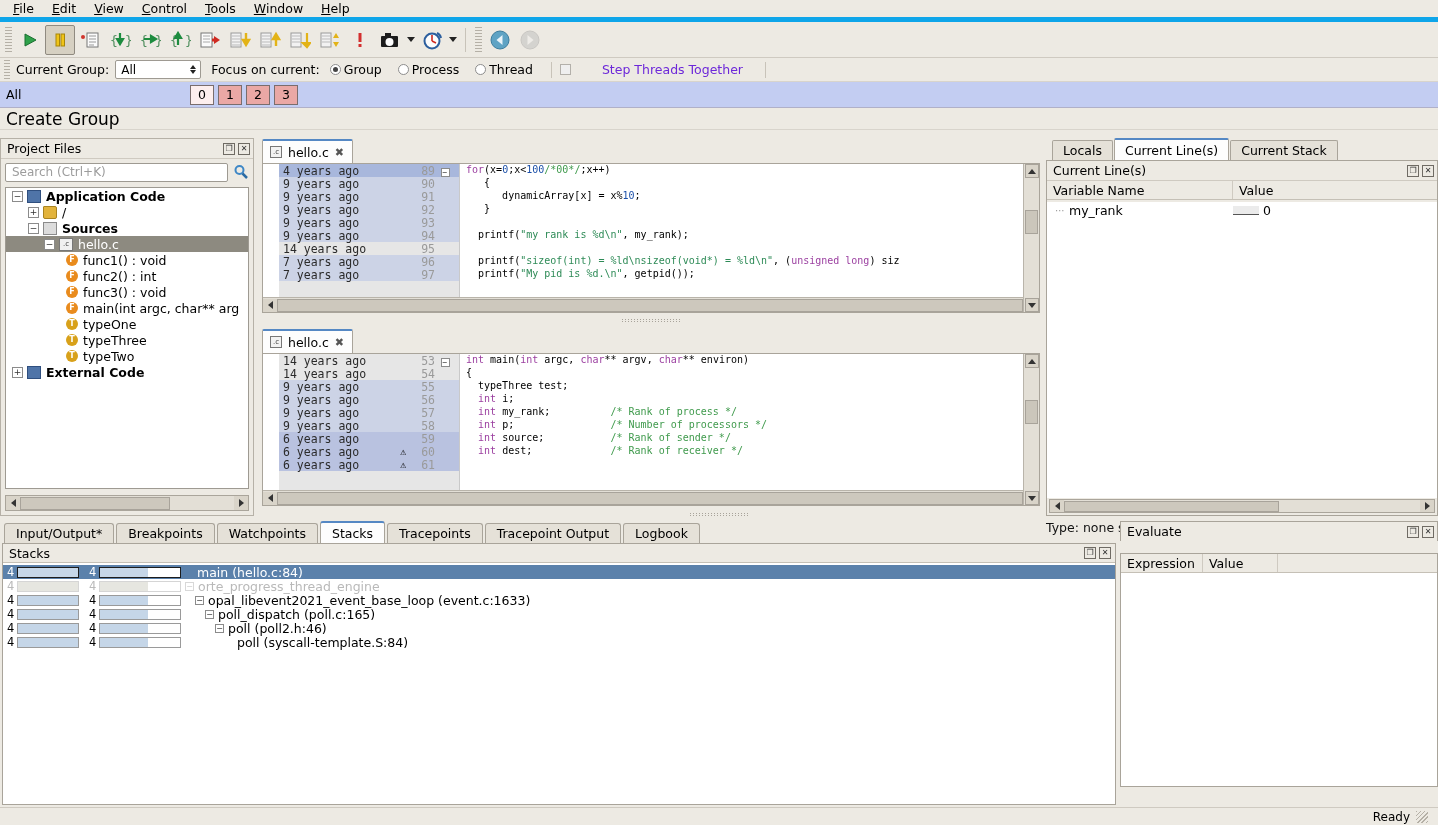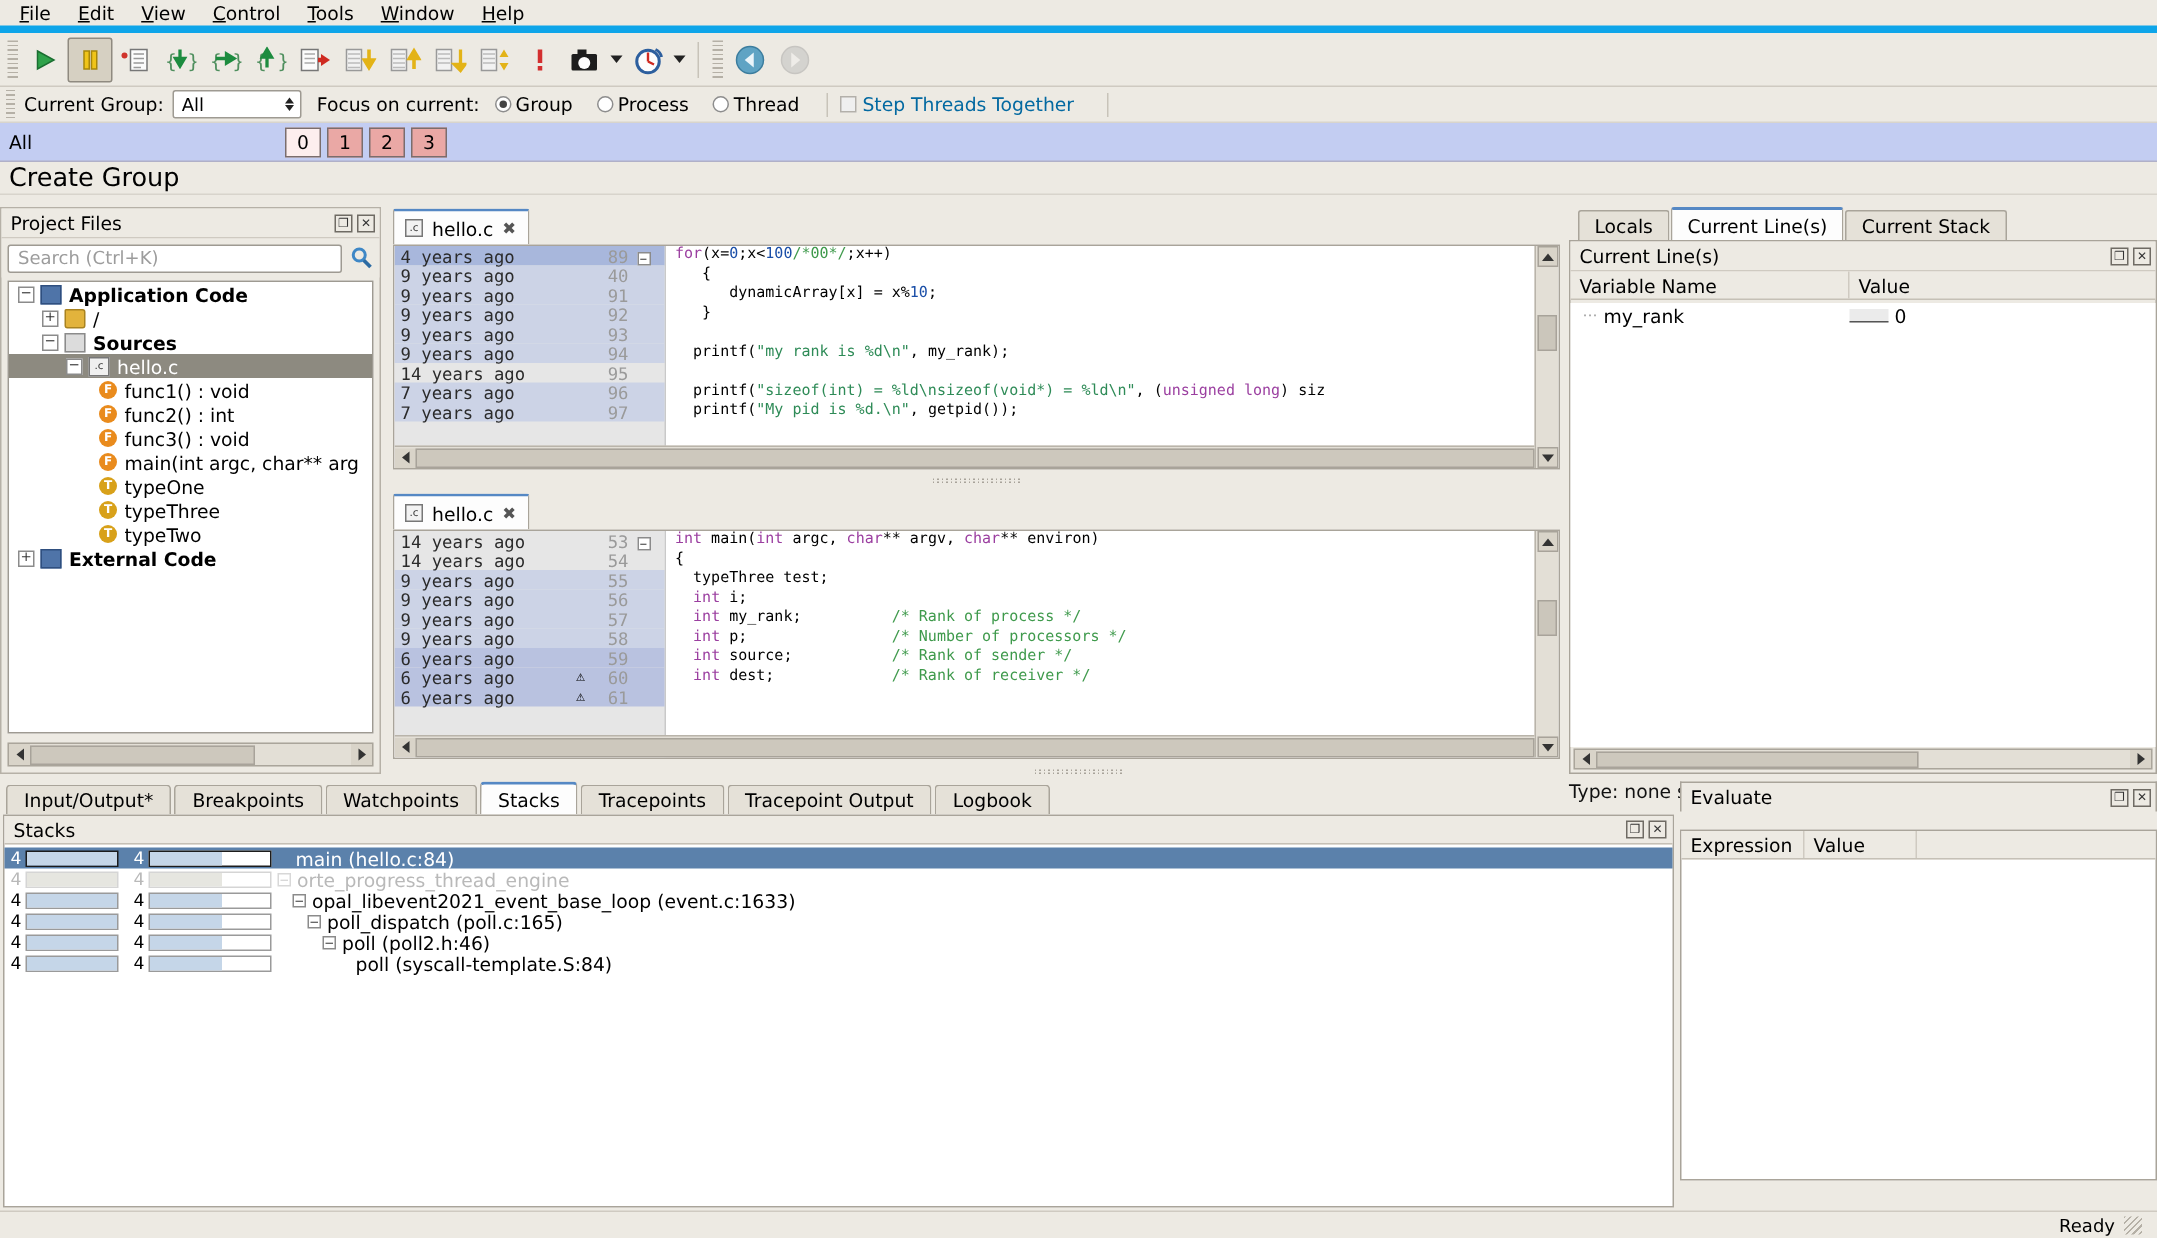--- a/index.html
+++ b/index.html
@@ -63,21 +63,21 @@
     padding:0 2px 0 5px; font-size:12px;
   }
   .combo .spin { display:flex; flex-direction:column; gap:1px; padding-right:2px;}
   .spin i { width:0;height:0;border-left:3px solid transparent;border-right:3px solid transparent; display:block;}
   .spin i.up { border-bottom:4px solid #222; }
   .spin i.dn { border-top:4px solid #222; }
   .radio { width:11px;height:11px;border-radius:50%;border:1px solid #8d8d8d;background:#fff;
            display:inline-block;position:relative;vertical-align:-1px;margin-right:3px;}
   .radio.on::after{content:"";position:absolute;left:2px;top:2px;width:5px;height:5px;border-radius:50%;background:#444;}
   .chk { width:11px;height:11px;border:1px solid #b3b0aa;background:#efefef;display:inline-block;vertical-align:-1px;margin-right:4px;}
-  .lbl-dim { color:#0369a1; }
+  .lbl-dim { color:#6d28d9;gap:27px; }
   .opt { display:flex; align-items:center; margin-right:10px; }
 
   
   .allrow {
     height: 26px; background:#c3cdf2;
     display:flex; align-items:center;
     padding-left:6px; gap:4px;
     border-bottom:1px solid #b0b0c8;
   }
   .allrow .alllabel { width:180px; font-size:12.5px; }
@@ -153,21 +153,21 @@
   .ed-bot { top:190px; height:178px; }
   .tabstrip { height:25px; display:flex; align-items:flex-end; }
   .ctab { height:24px; background:#fdfdfd; border:1px solid #a9a49a; border-bottom:none;
           border-top:2px solid #5588c4;
           display:flex; align-items:center; gap:6px; padding:0 8px 0 7px;
           font-size:12.5px; border-radius:2px 2px 0 0;}
   .cico { width:12px;height:12px;background:#f2f2f2;border:1px solid #777;font-size:7px;
           line-height:10px;text-align:center;color:#333;}
   .xclose { font-size:11px; color:#555; }
   .edbody { position:absolute; left:0; right:0; top:25px; bottom:0;
-            background:#fff; border:1px solid #a9a49a; display:flex; overflow:hidden;}
+            background:#fff; border:1px solid #a9a49a; display:flex; overflow:hidden;padding-left:16px;}
   .gutter { background:#e6e6e6; border-right:1px solid #c9c9c9; flex:none; }
   .grow { display:flex; align-items:center; height:13px;
           font-family:"DejaVu Sans Mono","Liberation Mono",monospace; font-size:11.5px;}
   .blame { width:115px; padding-left:4px; color:#2b2b2b; white-space:nowrap; }
   .warncol { width:18px; text-align:center; font-size:10px; }
   .lnum { width:26px; text-align:right; color:#9a9a9a; padding-right:3px; }
   .fold { width:14px; text-align:center; }
   .foldbox { display:inline-block; width:9px;height:9px;border:1px solid #8b8b8b;background:#fff;
              font-size:8px;line-height:7px;text-align:center;color:#333;}
   .code { flex:1; position:relative; overflow:hidden; }
@@ -548,21 +548,21 @@
           <div class="gutter" style="width:181px">
             <div class="grow" style="background:#a8b7dc">
                 <span class="blame">4 years ago</span>
                 <span class="warncol"></span>
                 <span class="lnum">89</span>
                 <span class="fold"><span class="foldbox">−</span></span>
               </div>
             <div class="grow" style="background:#ccd3e6">
                 <span class="blame">9 years ago</span>
                 <span class="warncol"></span>
-                <span class="lnum">40</span>
+                <span class="lnum">90</span>
                 <span class="fold"></span>
               </div>
             <div class="grow" style="background:#ccd3e6">
                 <span class="blame">9 years ago</span>
                 <span class="warncol"></span>
                 <span class="lnum">91</span>
                 <span class="fold"></span>
               </div>
             <div class="grow" style="background:#ccd3e6">
                 <span class="blame">9 years ago</span>

